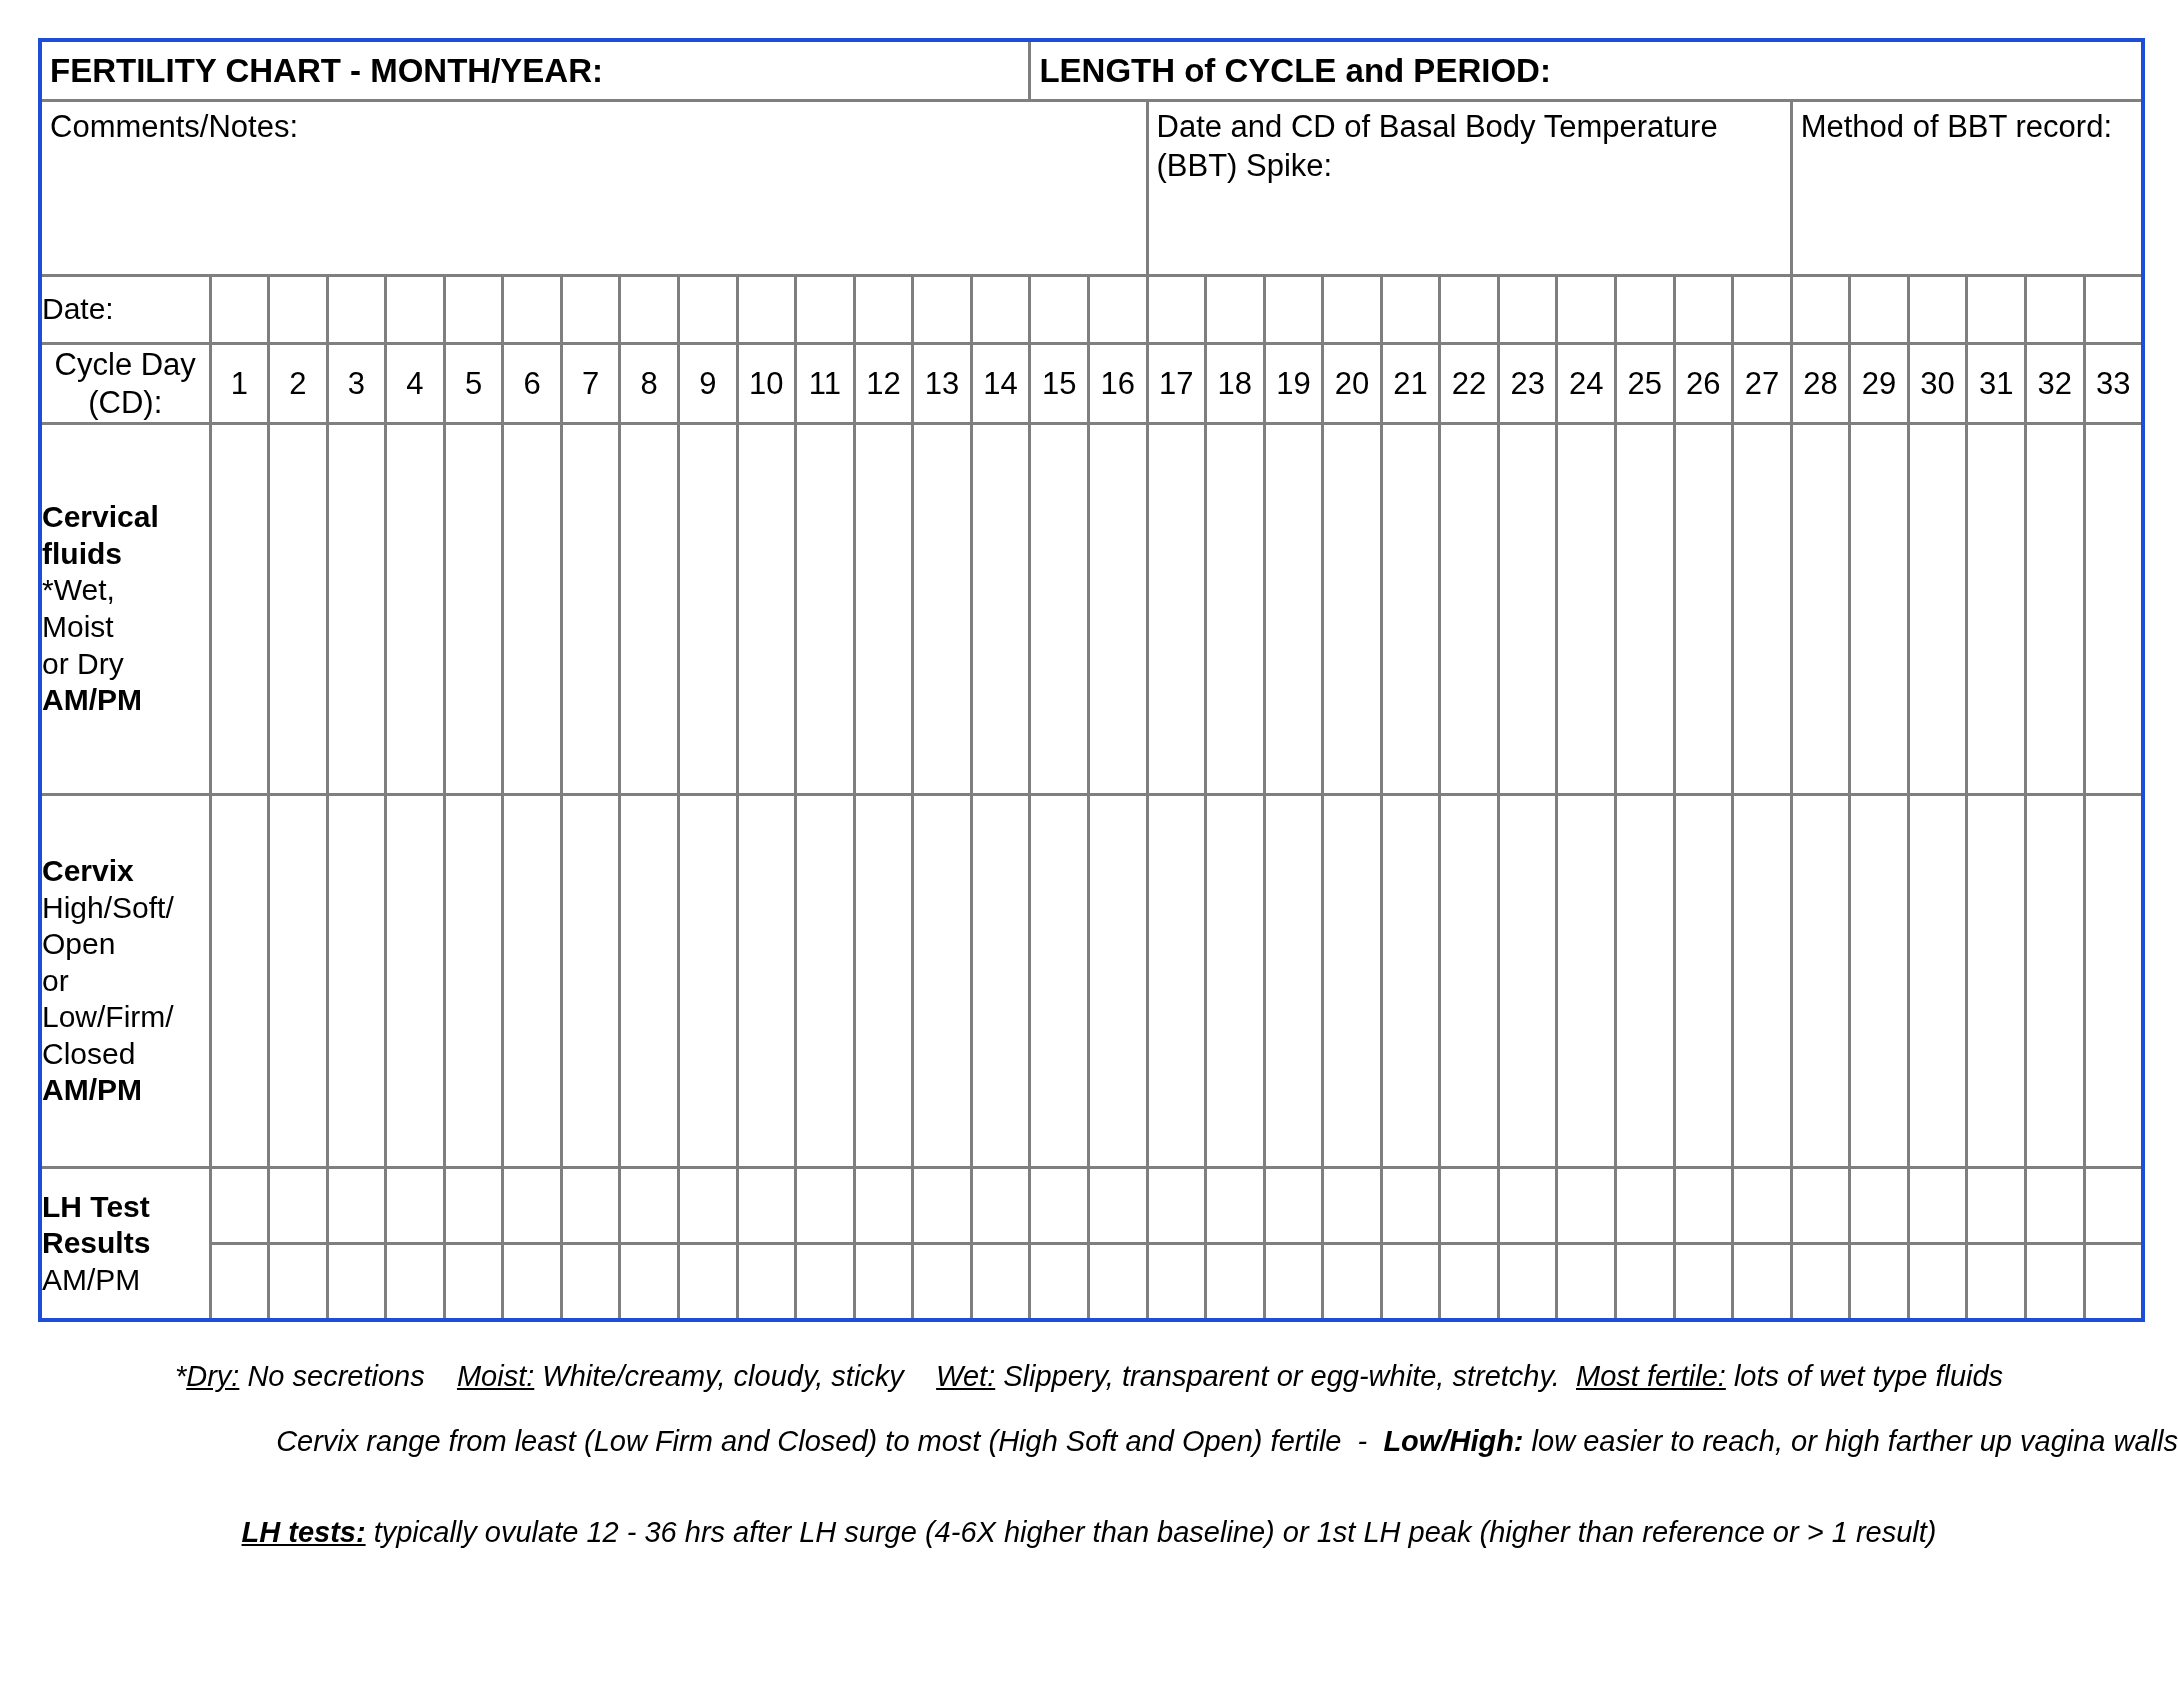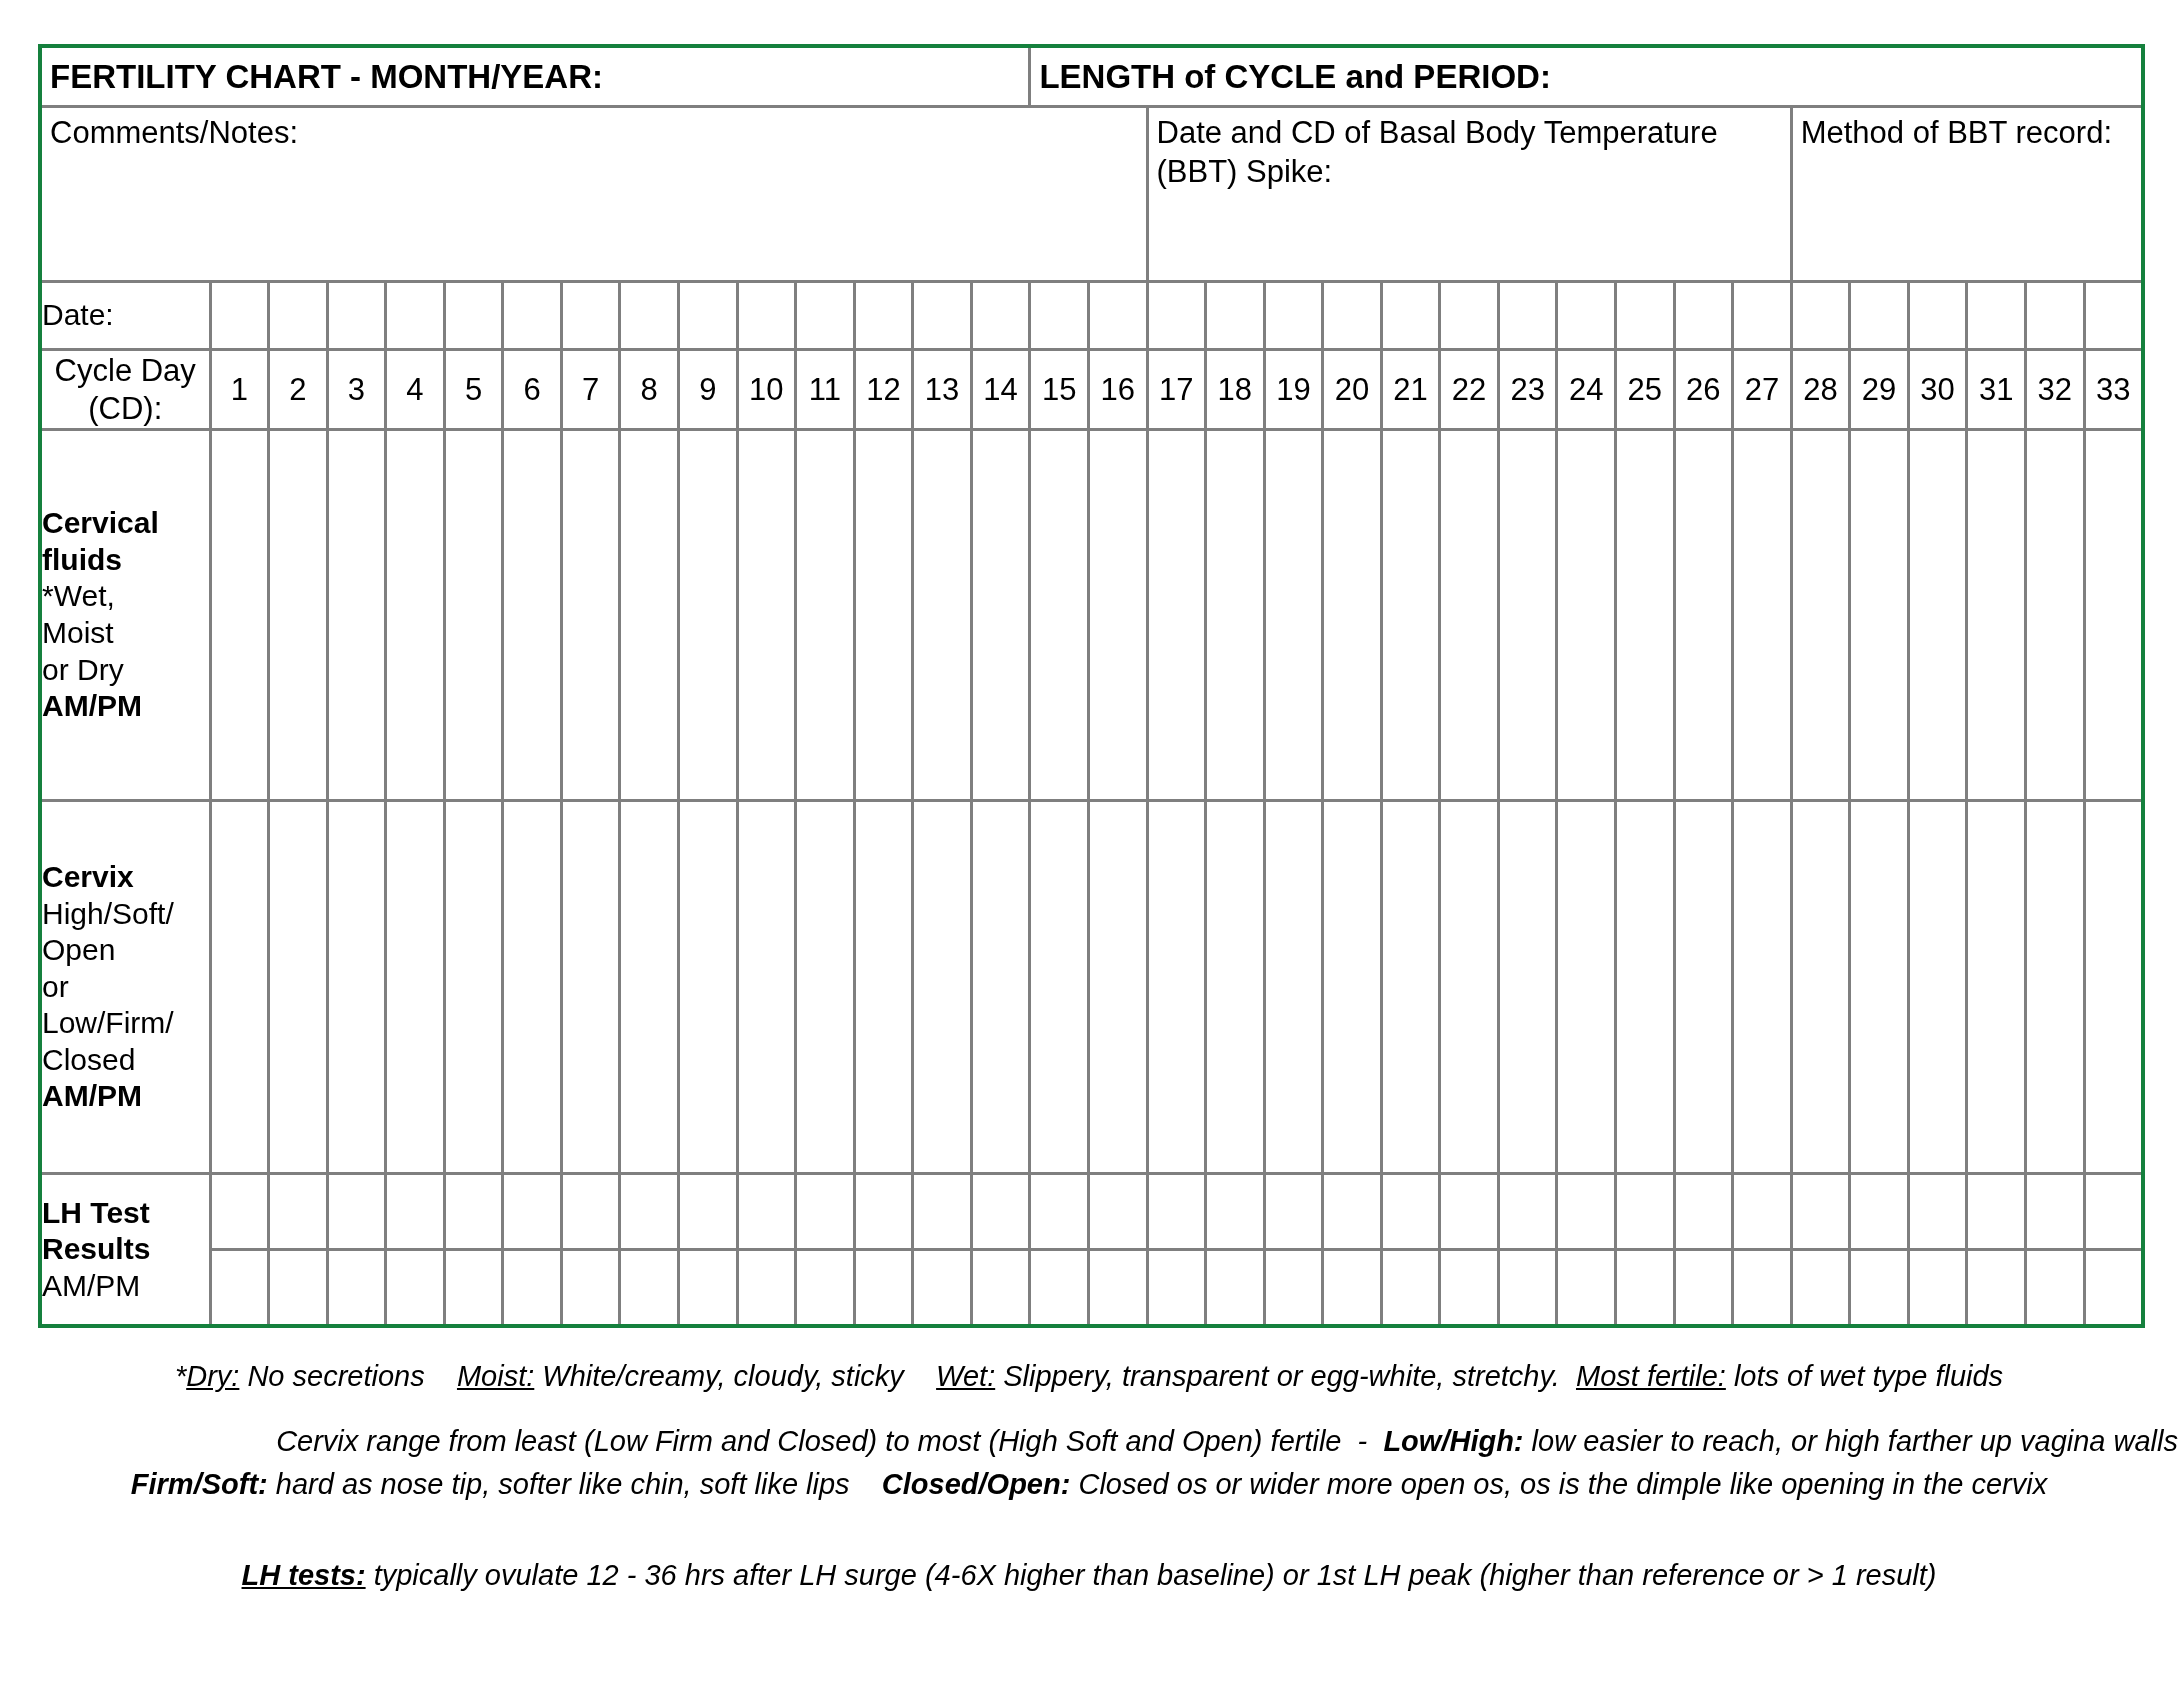--- a/index.html
+++ b/index.html
@@ -3,23 +3,23 @@
 <meta charset="utf-8">
 <style>
   html,body{margin:0;padding:0;}
   body{
     width:2178px;height:1683px;background:#ffffff;color:#000000;
     font-family:"Liberation Sans", sans-serif;position:relative;
   }
   .sheet{position:absolute;left:0;top:0;width:2178px;height:1683px;background:#ffffff;}
 
   table.chart{
-    position:absolute;left:38px;top:44px;width:2107px;
+    position:absolute;left:38px;top:38px;width:2107px;
     border-collapse:collapse;table-layout:fixed;
-    border:4px solid #15803d;
+    border:4px solid #1d4ed8;
   }
   table.chart td{
     border:3px solid #7f7f7f;
     padding:0;
     font-size:30px;
     overflow:hidden;
   }
   .b{font-weight:bold;}
   .u{text-decoration:underline;}
   .bu{font-weight:bold;text-decoration:underline;}
@@ -313,20 +313,19 @@
           <td class="cell"></td>
         </tr>
   </tbody>
     </table>
 
   <div class="footer">
     <p class="f1"><span>*</span><span class="u">Dry:</span><span> No secretions    </span><span class="u">Moist:</span><span> White/creamy, cloudy, sticky    </span><span class="u">Wet:</span><span> Slippery, transparent or egg-white, stretchy.  </span><span class="u">Most fertile:</span><span> lots of wet type fluids</span></p>
 
     <p class="f2"><span>Cervix range from least (Low Firm and Closed) to most (High Soft and Open) fertile  -  </span><span class="b">Low/High:</span><span> low easier to reach, or high farther up vagina walls</span></p>
 
-    <p class="f3"><span class="b">Firm/Soft:</span><span> hard as nose tip, softer like chin, soft like lips    </span><span class="b">Closed/Open:</span><span> Closed os or wider more open os, os is the dimple like opening in the cervix</span></p>
 
     <p class="f4"><span class="bu">LH tests:</span><span> typically ovulate 12 - 36 hrs after LH surge (4-6X higher than baseline) or 1st LH peak (higher than reference or &gt; 1 result)</span></p>
 
   </div>
 
 </div>
 
 
 </body></html>

